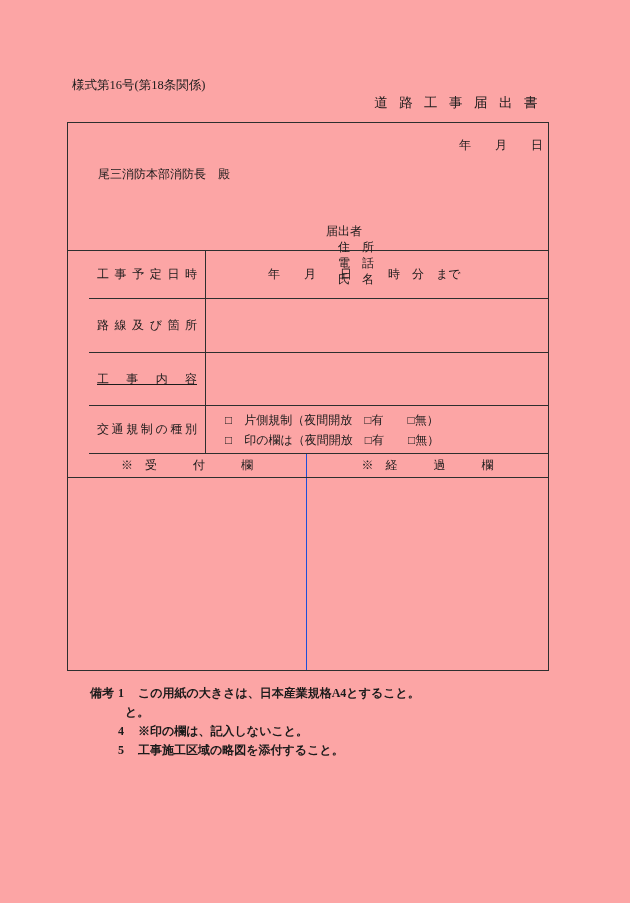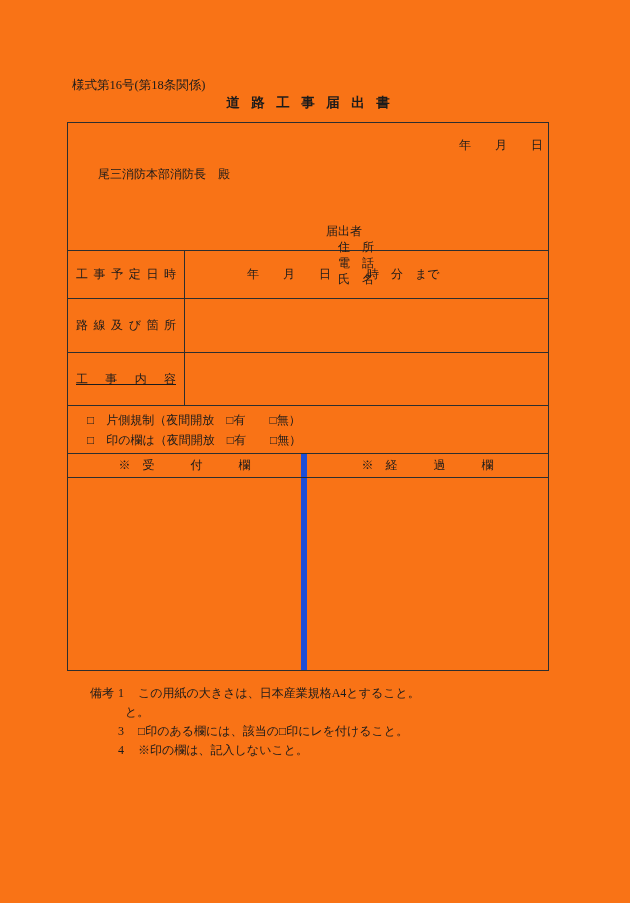--- a/index.html
+++ b/index.html
@@ -1,43 +1,42 @@
 <!DOCTYPE html>
 <html><head>
 <meta charset="utf-8">
 <style>
   * { margin: 0; padding: 0; box-sizing: border-box; }
   html, body { background: #e8e8e8; }
   .page {
     position: relative;
     width: 630px;
     height: 903px;
-    background: #f97316;
+    background: #fca5a5;
     font-family: "Liberation Serif", serif;
     color: #1b1b1b;
     overflow: hidden;
   }
   .form-number {
     position: absolute;
     left: 72px;
     top: 77px;
     font-size: 12.5px;
     white-space: nowrap;
   }
   .doc-title {
     position: absolute;
     left: 67px;
     top: 94px;
     width: 482px;
-    text-align: center;
+    text-align: right;
     font-size: 13.5px;
     letter-spacing: 0.85em;
     text-indent: 0.85em;
     white-space: nowrap;
-    font-weight: bold;
   }
   .form-table {
     position: absolute;
     left: 67px;
     top: 122px;
     width: 482px;
     height: 549px;
     border: 1px solid #2e2e2e;
     display: flex;
     flex-direction: column;
@@ -65,20 +64,21 @@
     position: absolute;
     top: 57px;
     left: 258px;
     line-height: 16px;
     margin-top: 43px;
   }
   .applicant-field { padding-left: 12px; white-space: nowrap; }
   .t-row {
     display: flex;
     border-bottom: 1px solid #2e2e2e;
+    margin-left: 21px;
   }
   .t-row.r1 { height: 48px; }
   .t-row.r2 { height: 54px; }
   .t-row.r3 { height: 53px; text-decoration: underline; }
   .t-row.r4 { height: 48px; }
   .t-row.r5 { height: 55px; }
   .label-cell {
     width: 117px;
     border-right: 1px solid #2e2e2e;
     display: flex;
@@ -107,32 +107,32 @@
     border-bottom: 1px solid #2e2e2e;
   }
   .office-header .o-cell {
     text-align: center;
     line-height: 22px;
     white-space: nowrap;
   }
   .office-body { display: flex; flex: 1; }
   .o-left {
     width: 239px;
-    border-right: 6px solid #1d4ed8;
+    border-right: 1px solid #1d4ed8;
   }
   .o-right { flex: 1; }
   .notes {
     position: absolute;
     left: 90px;
     top: 684px;
     width: 500px;
     font-size: 12px;
     line-height: 19px;
   }
-  .note-line { white-space: nowrap; }
+  .note-line { white-space: nowrap; font-weight: bold; }
   .n-label { display: inline-block; width: 28px; }
   .n-num { display: inline-block; width: 20px; }
   .note-line.cont { padding-left: 35px; }
 </style>
 </head>
 <body>
 
 <div class="page">
 
   <div class="form-number">様式第16号(第18条関係)</div>
@@ -169,20 +169,23 @@
     </div>
 
     <div class="t-row r3">
       <div class="label-cell">
         <span class="label-inner">工事内容</span>
       </div>
       <div class="content-cell"></div>
     </div>
 
     <div class="t-row r4">
+      <div class="label-cell">
+        <span class="label-inner">交通規制の種別</span>
+      </div>
       <div class="content-cell checkboxes">
         <div class="line">□　片側規制（夜間開放　□有　　□無）</div>
         <div class="line">□　印の欄は（夜間開放　□有　　□無）</div>
       </div>
     </div>
 
 
     <div class="office-header">
       <div class="o-cell o-left">※　受　　　付　　　欄</div>
       <div class="o-cell o-right">※　経　　　過　　　欄</div>
@@ -194,20 +197,20 @@
     </div>
 
   </div>
 
   <div class="notes">
     <div class="note-line">
       <span class="n-label">備考</span><span class="n-num">1</span><span class="n-text">この用紙の大きさは、日本産業規格A4とすること。</span>
     </div>
     <div class="note-line cont">と。</div>
     <div class="note-line">
-      <span class="n-label"></span><span class="n-num">3</span><span class="n-text">□印のある欄には、該当の□印にレを付けること。</span>
+      <span class="n-label"></span><span class="n-num">4</span><span class="n-text">※印の欄は、記入しないこと。</span>
     </div>
     <div class="note-line">
-      <span class="n-label"></span><span class="n-num">4</span><span class="n-text">※印の欄は、記入しないこと。</span>
+      <span class="n-label"></span><span class="n-num">5</span><span class="n-text">工事施工区域の略図を添付すること。</span>
     </div>
   </div>
 
 </div>
 
 </body></html>

